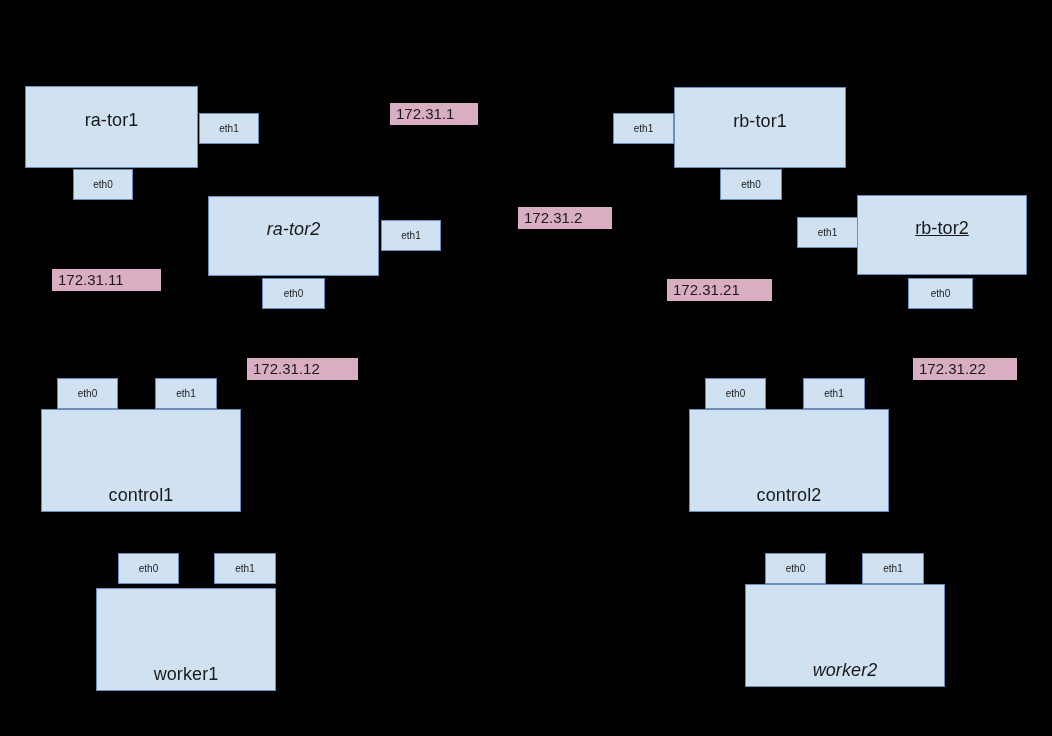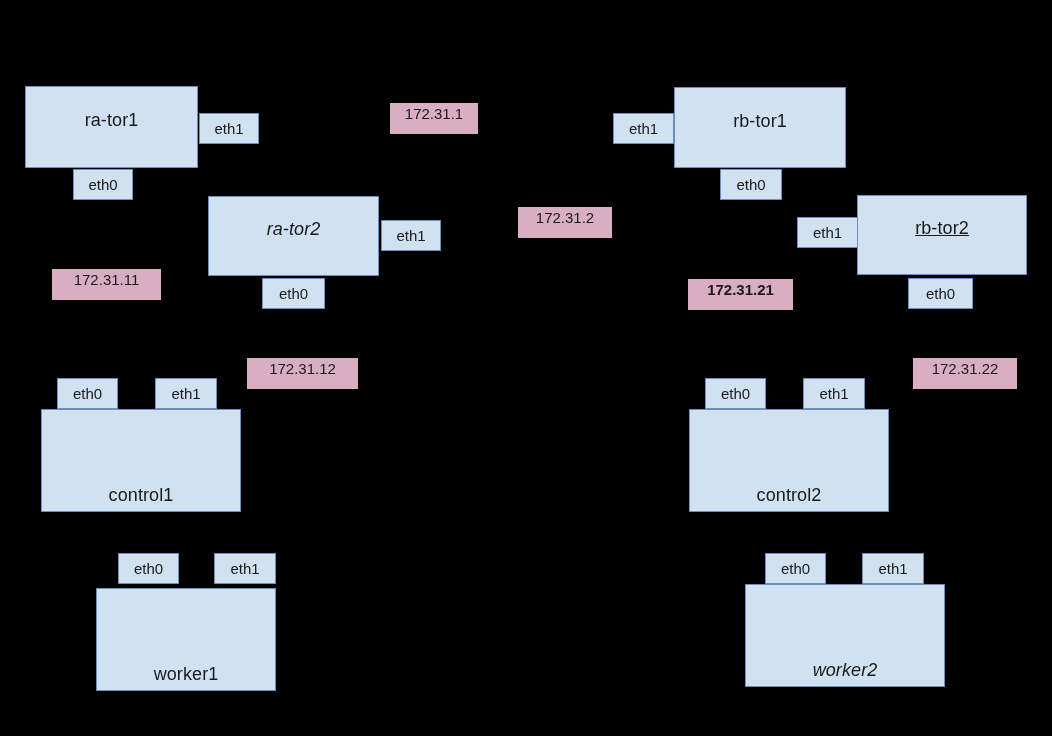--- a/index.html
+++ b/index.html
@@ -33,31 +33,30 @@
   }
   .iface {
     position: absolute;
     background: #d0e1f2;
     border: 1px solid #6c8ebf;
     box-sizing: border-box;
     display: flex;
     align-items: center;
     justify-content: center;
     color: #1a1a1a;
-    font-size: 15px;
+    font-size: 10px;
     line-height: 1;
   }
   .netlabel {
     position: absolute;
     background: #d9aec3;
     color: #1a1a1a;
     font-size: 15px;
     line-height: 22px;
-    height: 31px;
-    text-align: center;
+    height: 22px;
     box-sizing: border-box;
     white-space: nowrap;
     padding: 0 6px;
   }
 </style>
 </head>
 <body>
 
 <div id="canvas">
   <div id="nodes-layer">
@@ -102,16 +101,16 @@
       <div class="iface" style="left: 118px; top: 553px; width: 61px; height: 31px;">eth0</div>
       <div class="iface" style="left: 214px; top: 553px; width: 62px; height: 31px;">eth1</div>
       <div class="iface" style="left: 765px; top: 553px; width: 61px; height: 31px;">eth0</div>
       <div class="iface" style="left: 862px; top: 553px; width: 62px; height: 31px;">eth1</div>
     </div>
   <div id="networks-layer">
       <div class="netlabel" style="left: 390px; top: 103px; width: 88px;">172.31.1</div>
       <div class="netlabel" style="left: 518px; top: 207px; width: 94px;">172.31.2</div>
       <div class="netlabel" style="left: 52px; top: 269px; width: 109px;">172.31.11</div>
       <div class="netlabel" style="left: 247px; top: 358px; width: 111px;">172.31.12</div>
-      <div class="netlabel" style="left: 688px; top: 279px; width: 105px; font-weight: bold;">172.31.21</div>
+      <div class="netlabel" style="left: 667px; top: 279px; width: 105px;">172.31.21</div>
       <div class="netlabel" style="left: 913px; top: 358px; width: 104px;">172.31.22</div>
     </div>
 </div>
 
 </body></html>

